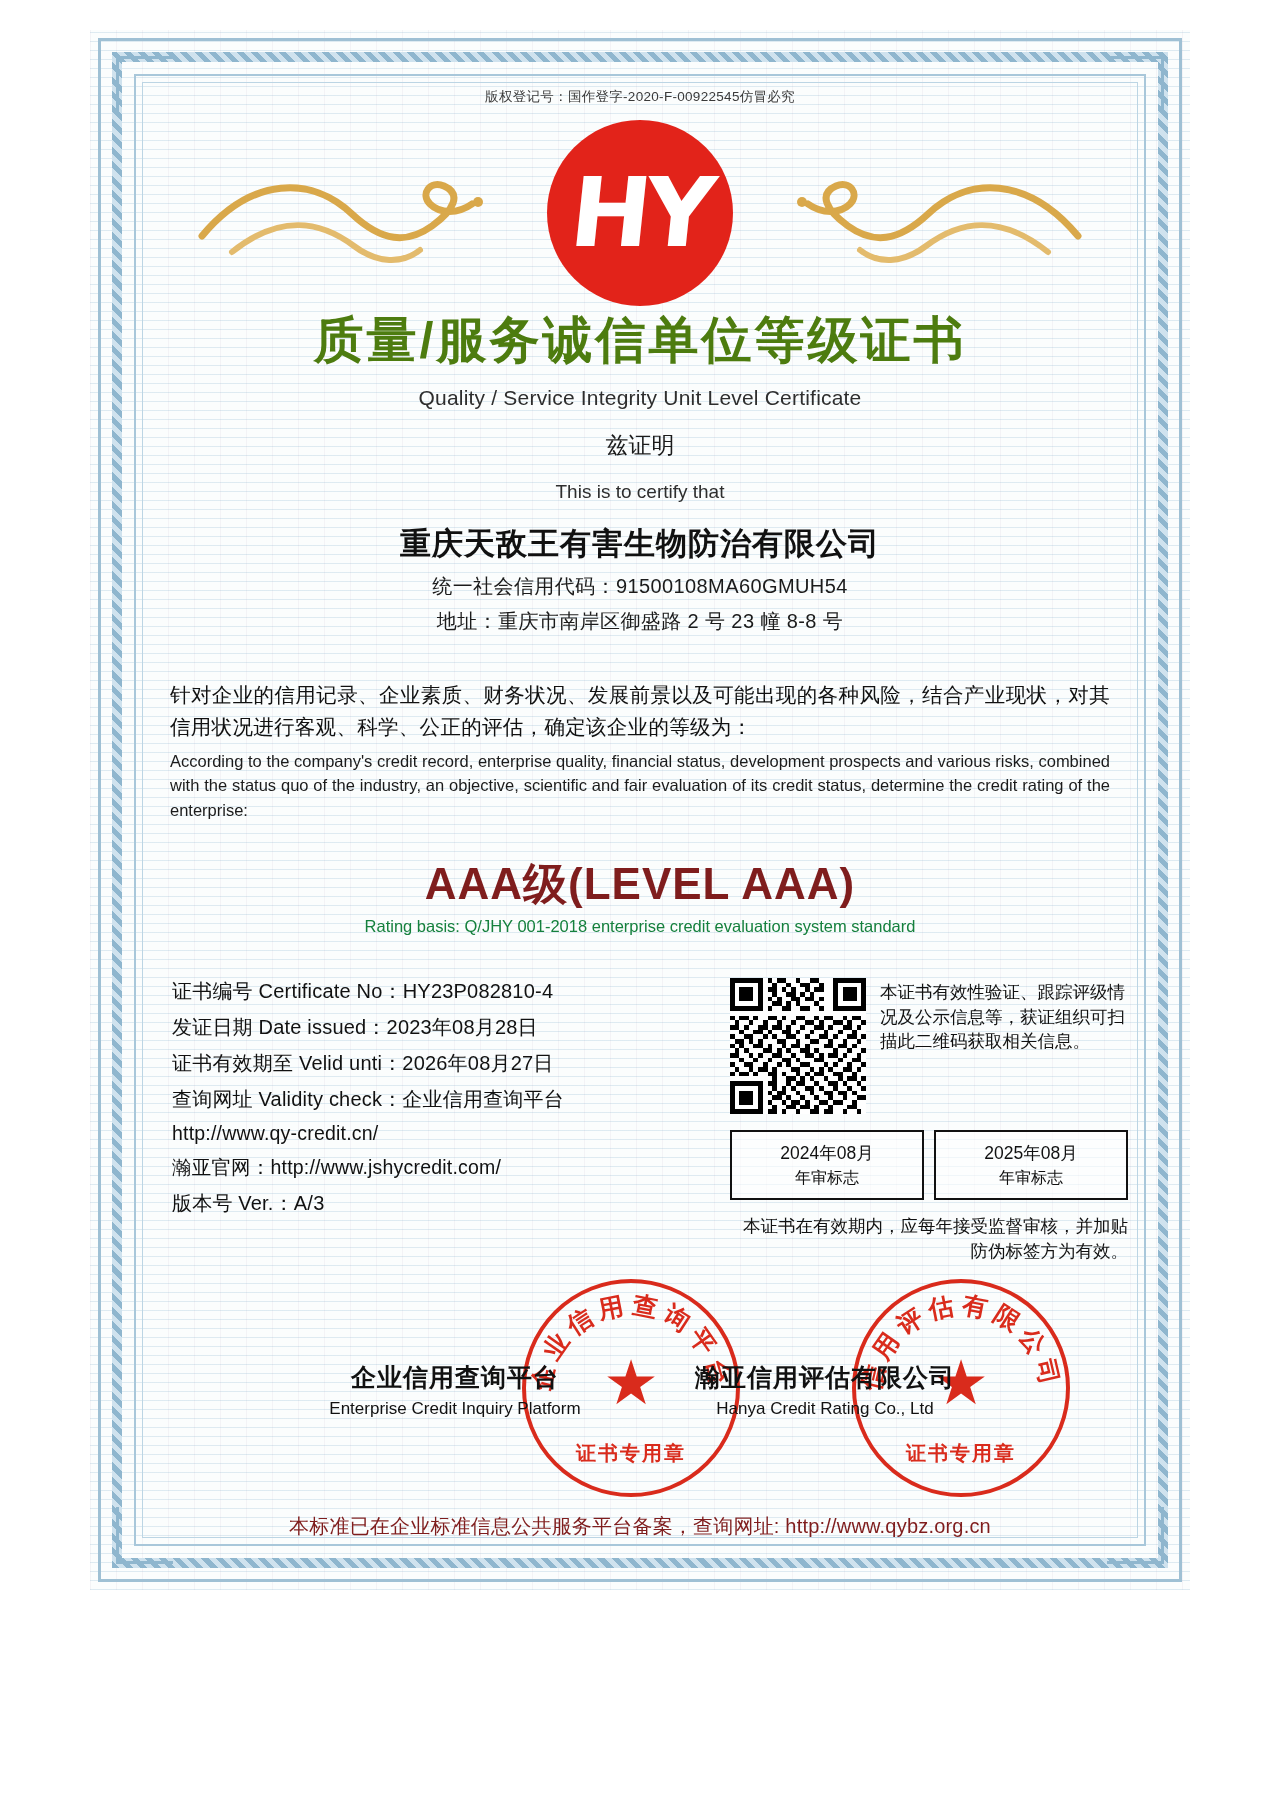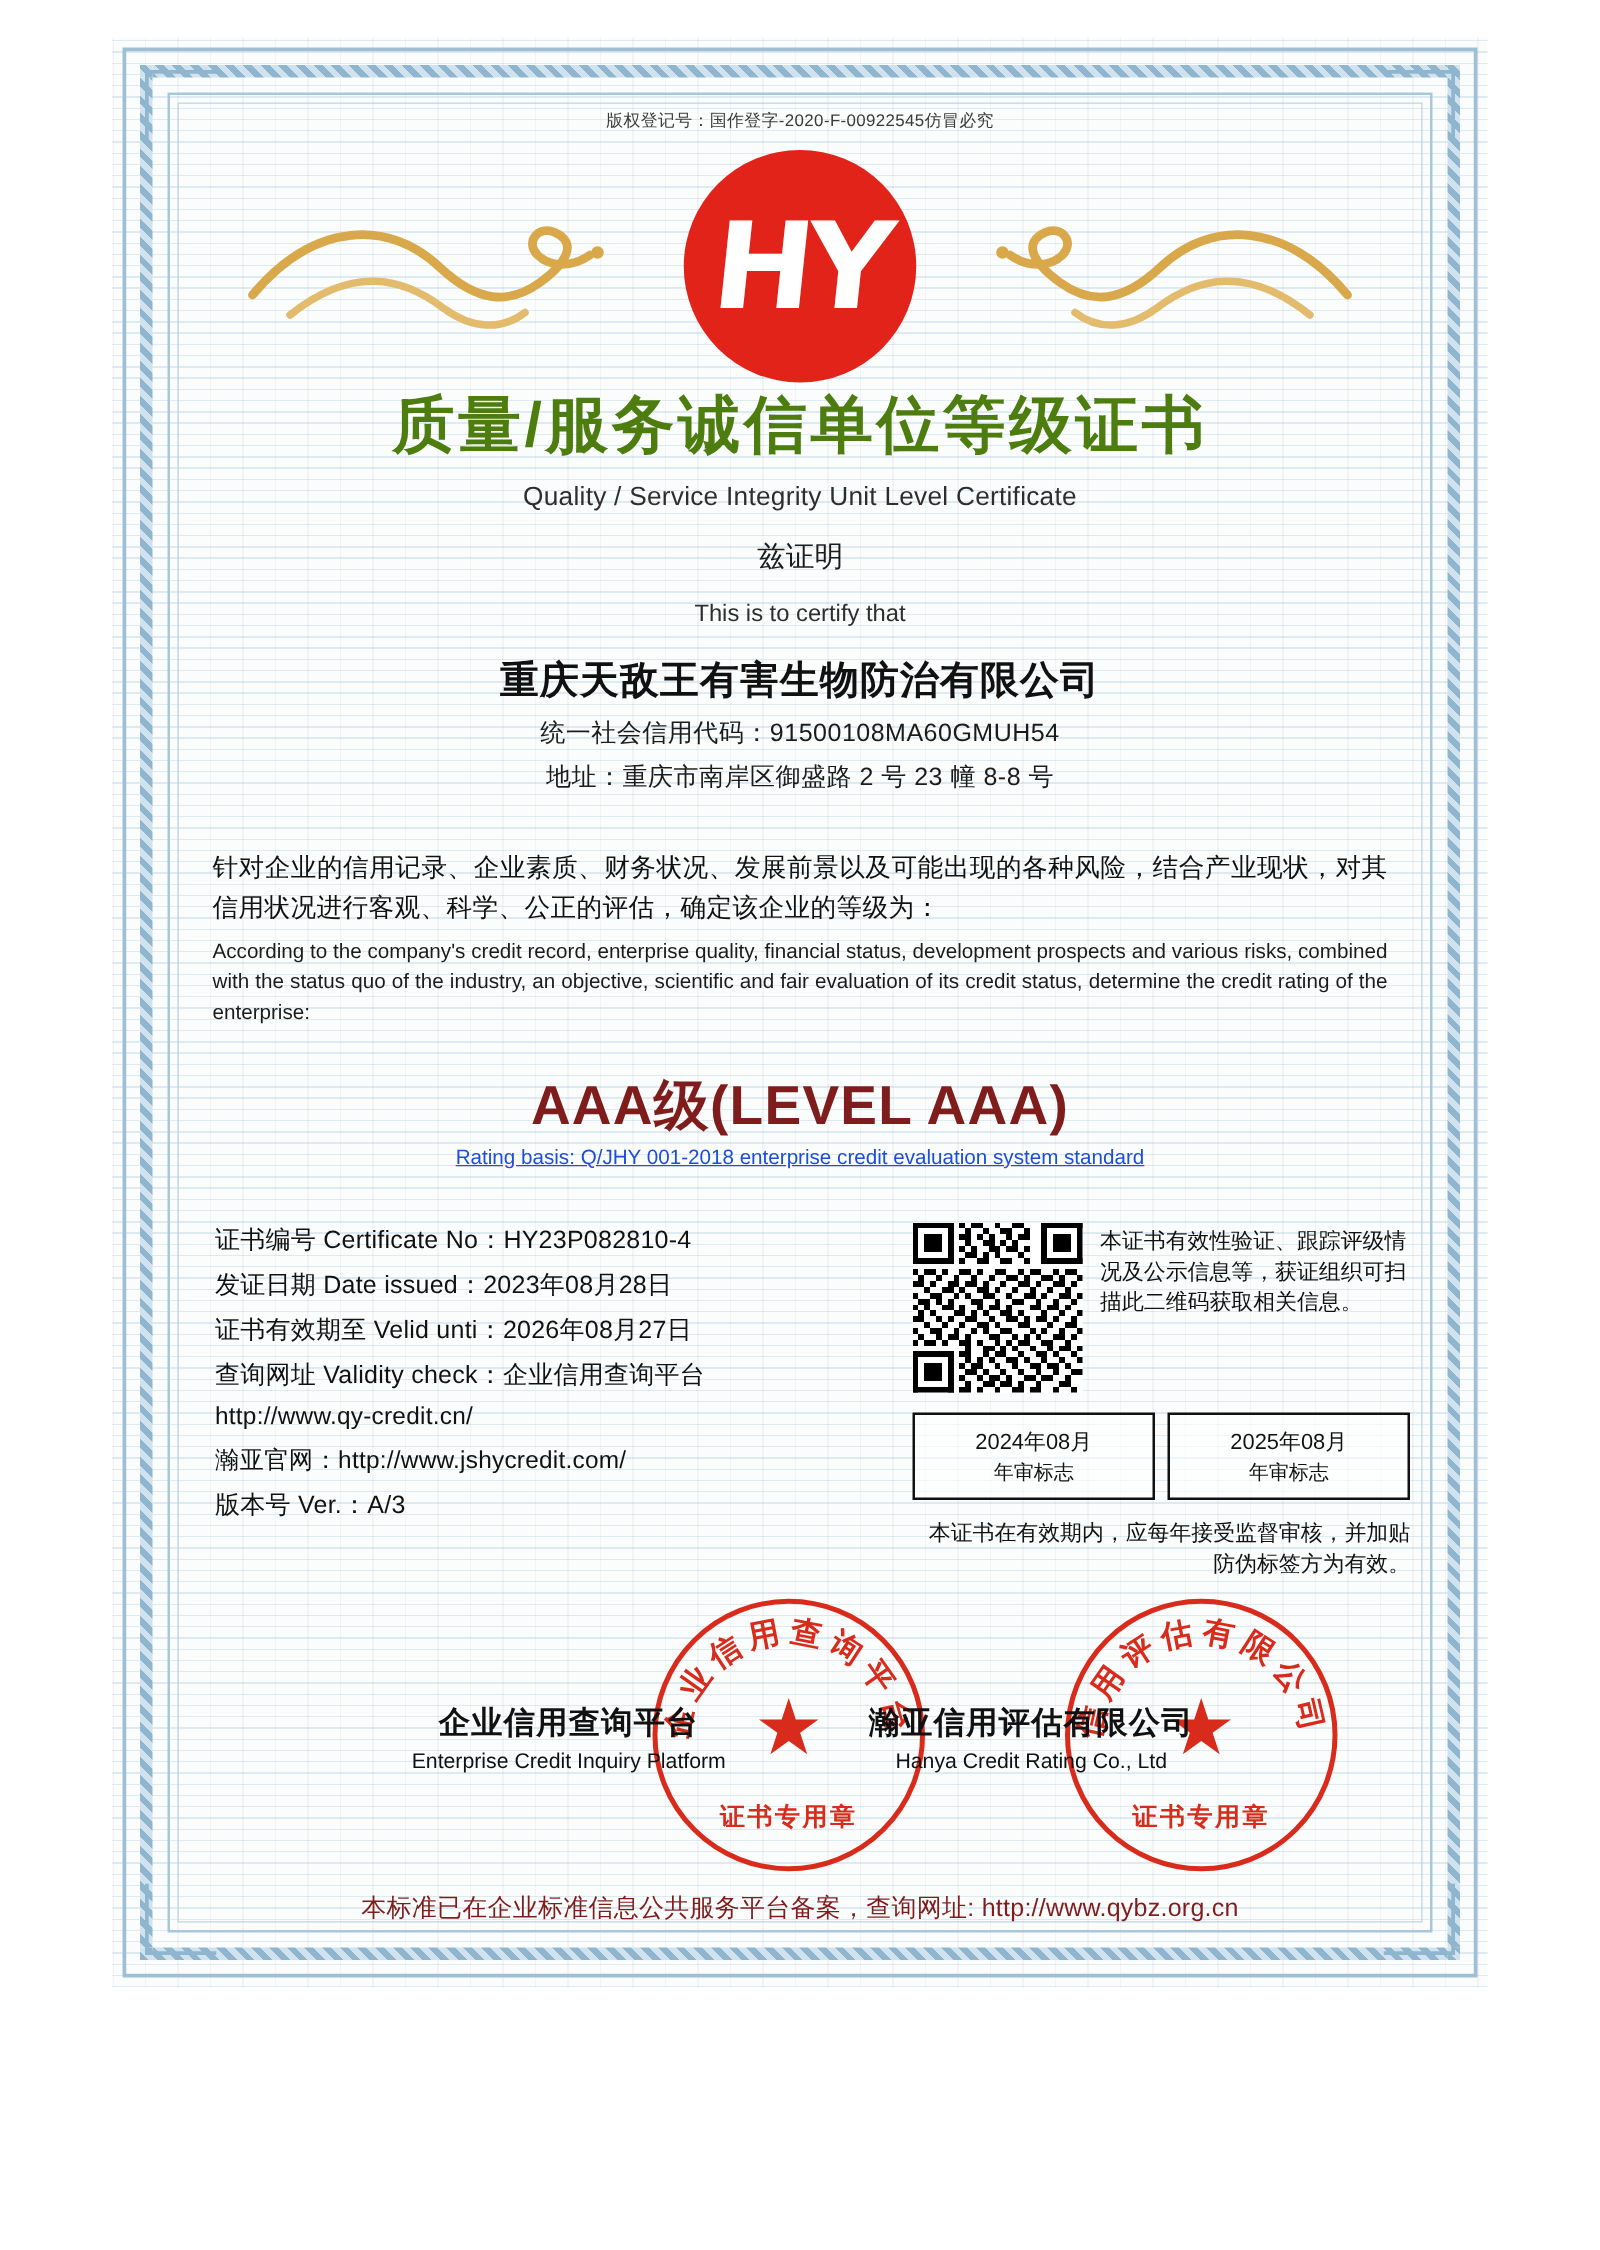--- a/index.html
+++ b/index.html
@@ -227,23 +227,22 @@
   }
   .rating-basis-cn {
     text-align: center;
     font-size: 16.5px;
     color: #1b1b1b;
     margin-top: 14px;
   }
   .rating-basis-en {
     text-align: center;
     font-size: 16.5px;
-    color: #1d4ed8;
+    color: #15803d;
     margin-top: 3px;
-    text-decoration: underline;
   }
 
   
   .details-wrap {
     display: flex;
     margin-top: 42px;
     gap: 18px;
   }
   .details-left {
     width: 560px;

